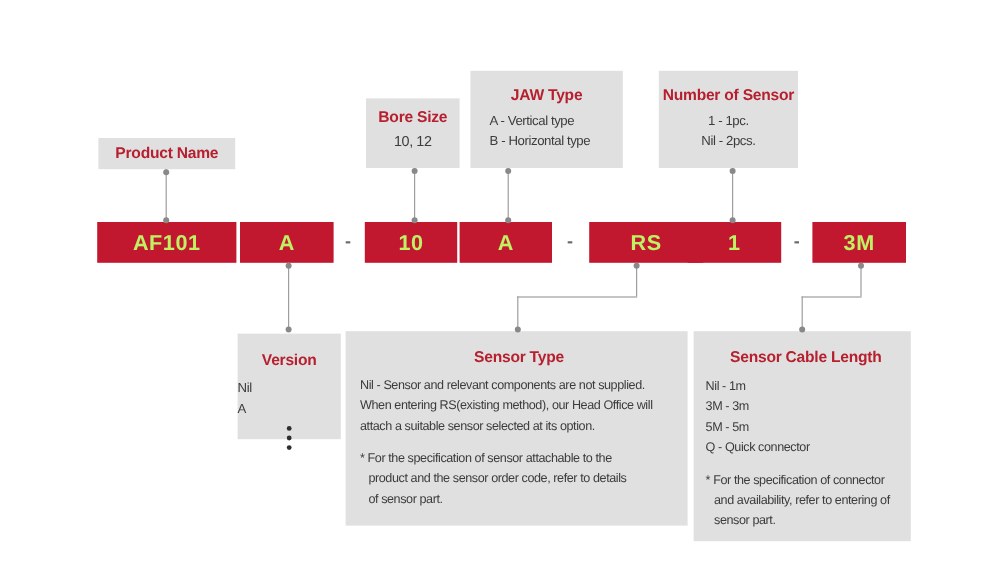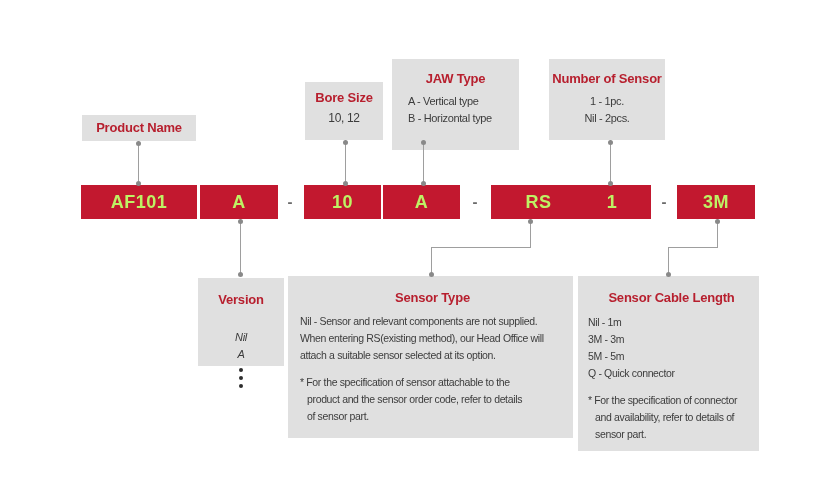--- a/index.html
+++ b/index.html
@@ -10,21 +10,21 @@
   
   .gbox{position:absolute;background:#e0e0e0;box-sizing:border-box;color:#3c3c3c;}
   .gtitle{color:#b71f2e;font-weight:bold;font-size:13px;text-align:center;letter-spacing:-0.2px;}
   .gline{font-size:10.5px;letter-spacing:-0.35px;line-height:17px;white-space:nowrap;}
   .center{text-align:center;}
   
   .pn{left:82px;top:115px;width:114px;height:26px;}
   .pn .gtitle{line-height:26px;}
   .bs{left:305px;top:82px;width:78px;height:58px;padding-top:8px;}
   .bs .gline{margin-top:5px;font-size:12px;}
-  .jt{left:392px;top:59px;width:127px;height:91px;padding-top:12px;}
+  .jt{left:392px;top:59px;width:127px;height:81px;padding-top:12px;}
   .jt .opts{margin-top:7px;padding-left:16px;}
   .jt .gline{font-size:11px;}
   .ns{left:549px;top:59px;width:116px;height:81px;padding-top:12px;}
   .ns .opts{margin-top:7px;}
   .ns .gline{font-size:11px;text-align:center;}
   
   .rb{position:absolute;top:185px;height:34px;background:#c2182f;color:#bef264;
       display:flex;align-items:center;justify-content:center;
       font-size:18px;font-weight:bold;letter-spacing:0.5px;}
   .b1{left:81px;width:116px;}
@@ -32,21 +32,21 @@
   .b3{left:304px;width:77px;}
   .b4{left:383px;width:77px;}
   .b5{left:491px;width:95px;}
   .b6{left:573px;width:78px;}
   .b7{left:677px;width:78px;}
   .sep{position:absolute;top:185px;height:34px;line-height:33px;width:14px;text-align:center;
        color:#6a6a6a;font-size:15px;font-weight:bold;}
   .s1{left:283px;} .s2{left:468px;} .s3{left:657px;}
   
   .vb{left:198px;top:278px;width:86px;height:88px;padding-top:14px;}
-  .vb .opts{margin-top:22px;text-align:center;font-style:italic;}
+  .vb .opts{margin-top:9px;}
   .vb .gline{font-size:11px;line-height:17px;}
   .vdots{margin-top:5px;display:flex;flex-direction:column;align-items:center;gap:4px;}
   .vdot{width:4px;height:4px;border-radius:50%;background:#2e2e2e;}
   .st{left:288px;top:276px;width:285px;height:162px;padding:14px 8px 0 12px;}
   .st .para{margin-top:8px;}
   .scl{left:578px;top:276px;width:181px;height:175px;padding:14px 4px 0 10px;}
   .scl .para{margin-top:9px;}
   .note{margin-top:10px;}
   .note .gline:not(:first-child){padding-left:7px;}
   
@@ -143,21 +143,21 @@
   <div class="gbox scl">
     <div class="gtitle">Sensor Cable Length</div>
     <div class="para">
       <div class="gline">Nil - 1m</div>
       <div class="gline">3M - 3m</div>
       <div class="gline">5M - 5m</div>
       <div class="gline">Q - Quick connector</div>
     </div>
     <div class="note">
       <div class="gline">* For the specification of connector</div>
-      <div class="gline">and availability, refer to details of</div>
+      <div class="gline">and availability, refer to entering of</div>
       <div class="gline">sensor part.</div>
     </div>
   </div>
 
   <div class="cline v l1"></div>
   <div class="cline v l2"></div>
   <div class="cline v l3"></div>
   <div class="cline v l4"></div>
   <div class="cline v l5"></div>
   <div class="cline v l6a"></div>

